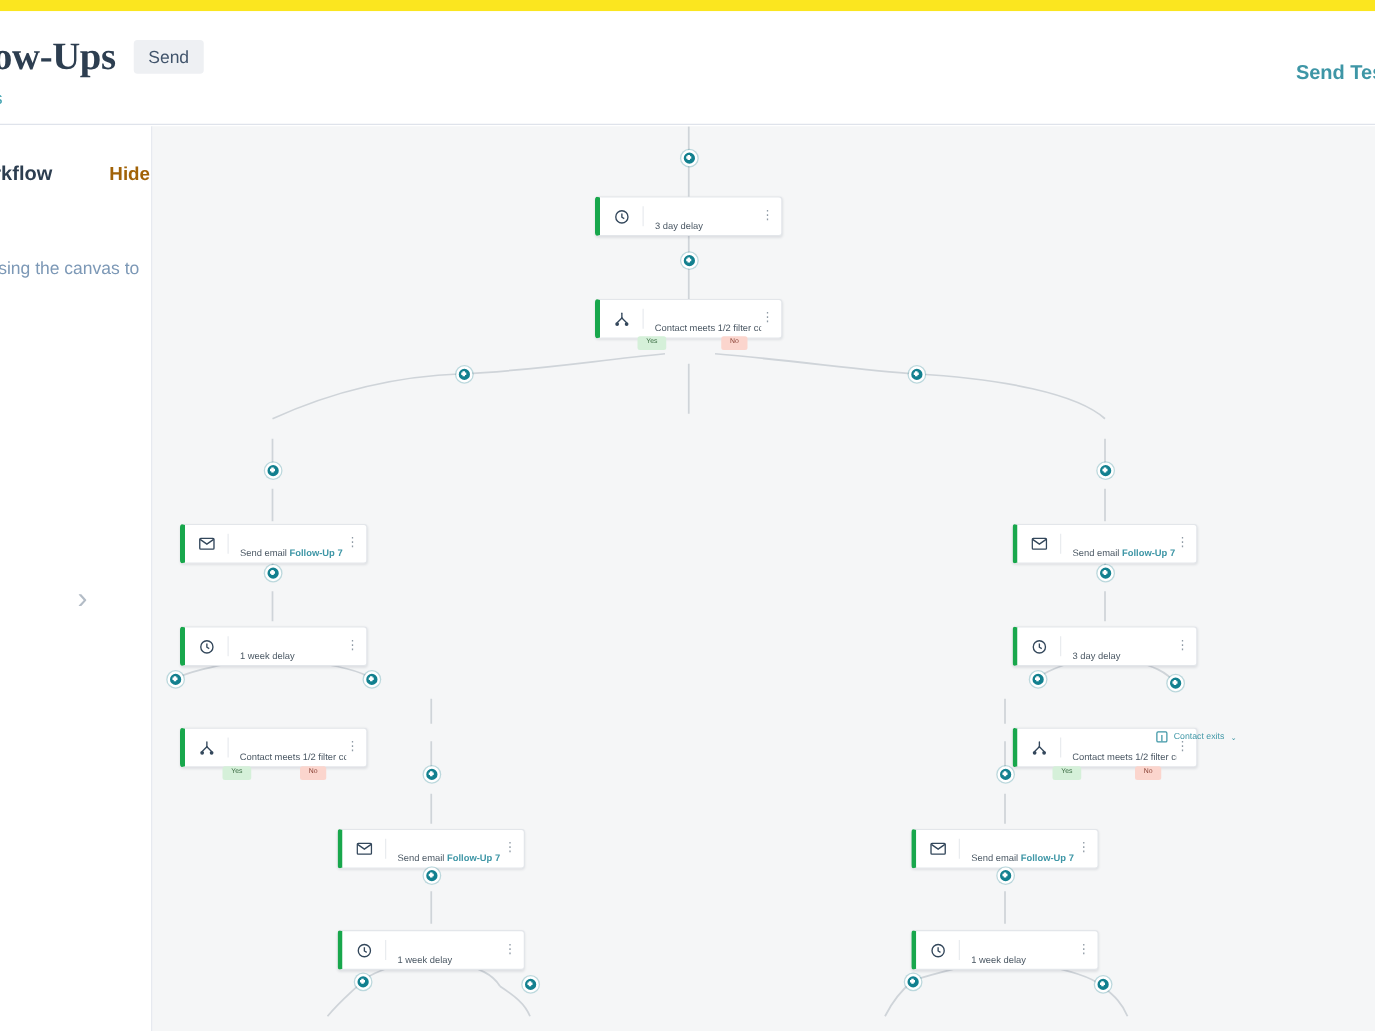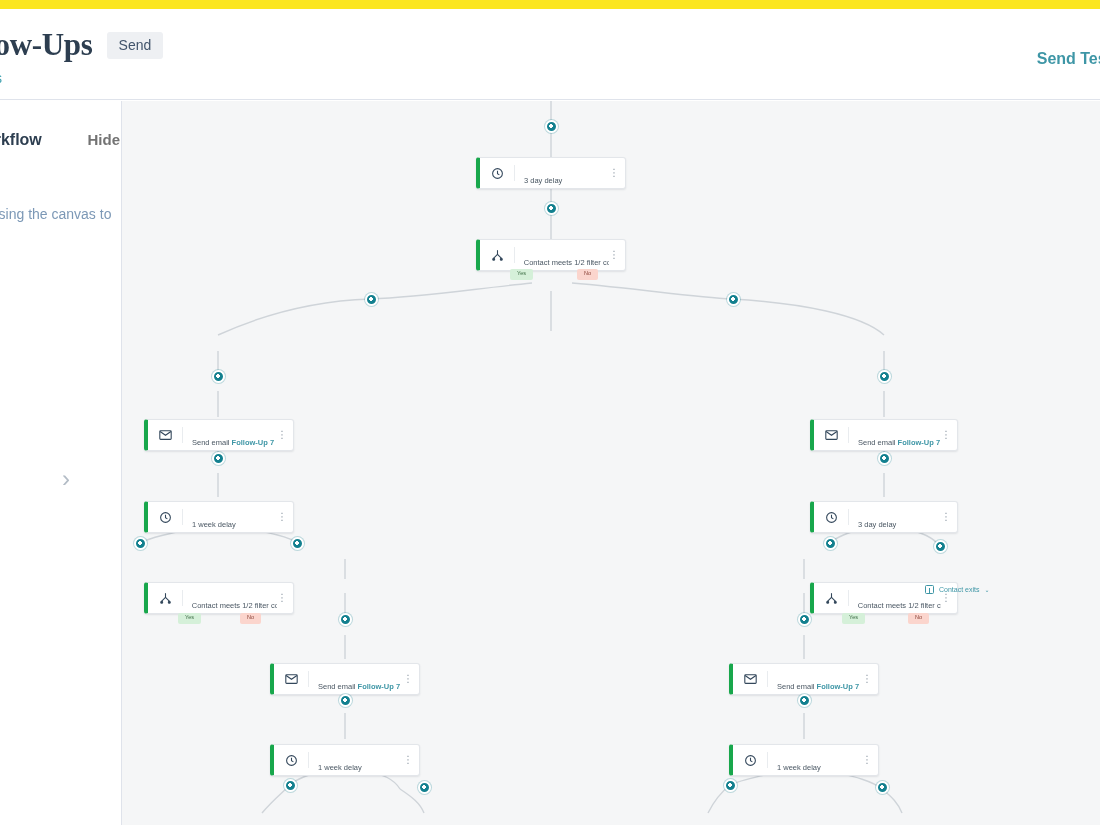--- a/index.html
+++ b/index.html
@@ -72,21 +72,21 @@
   .panel-head {
     position: absolute; top: 30px; left: -120px;
     width: 240px;
     display: flex; align-items: baseline; justify-content: space-between;
   }
   .panel-head-title {
     font-size: 16px; font-weight: 700; color: #2d3e50;
     white-space: nowrap;
   }
   .panel-hide {
-    font-size: 15px; font-weight: 700; color: #737373;
+    font-size: 15px; font-weight: 700; color: #a16207;
     white-space: nowrap; cursor: pointer;
   }
   .panel-body {
     position: absolute; top: 100px; left: -175px;
     width: 300px;
     font-size: 14px; line-height: 1.95;
     color: #7c98b6;
   }
   .panel-chevron {
     position: absolute; top: 366px; left: 62px;

